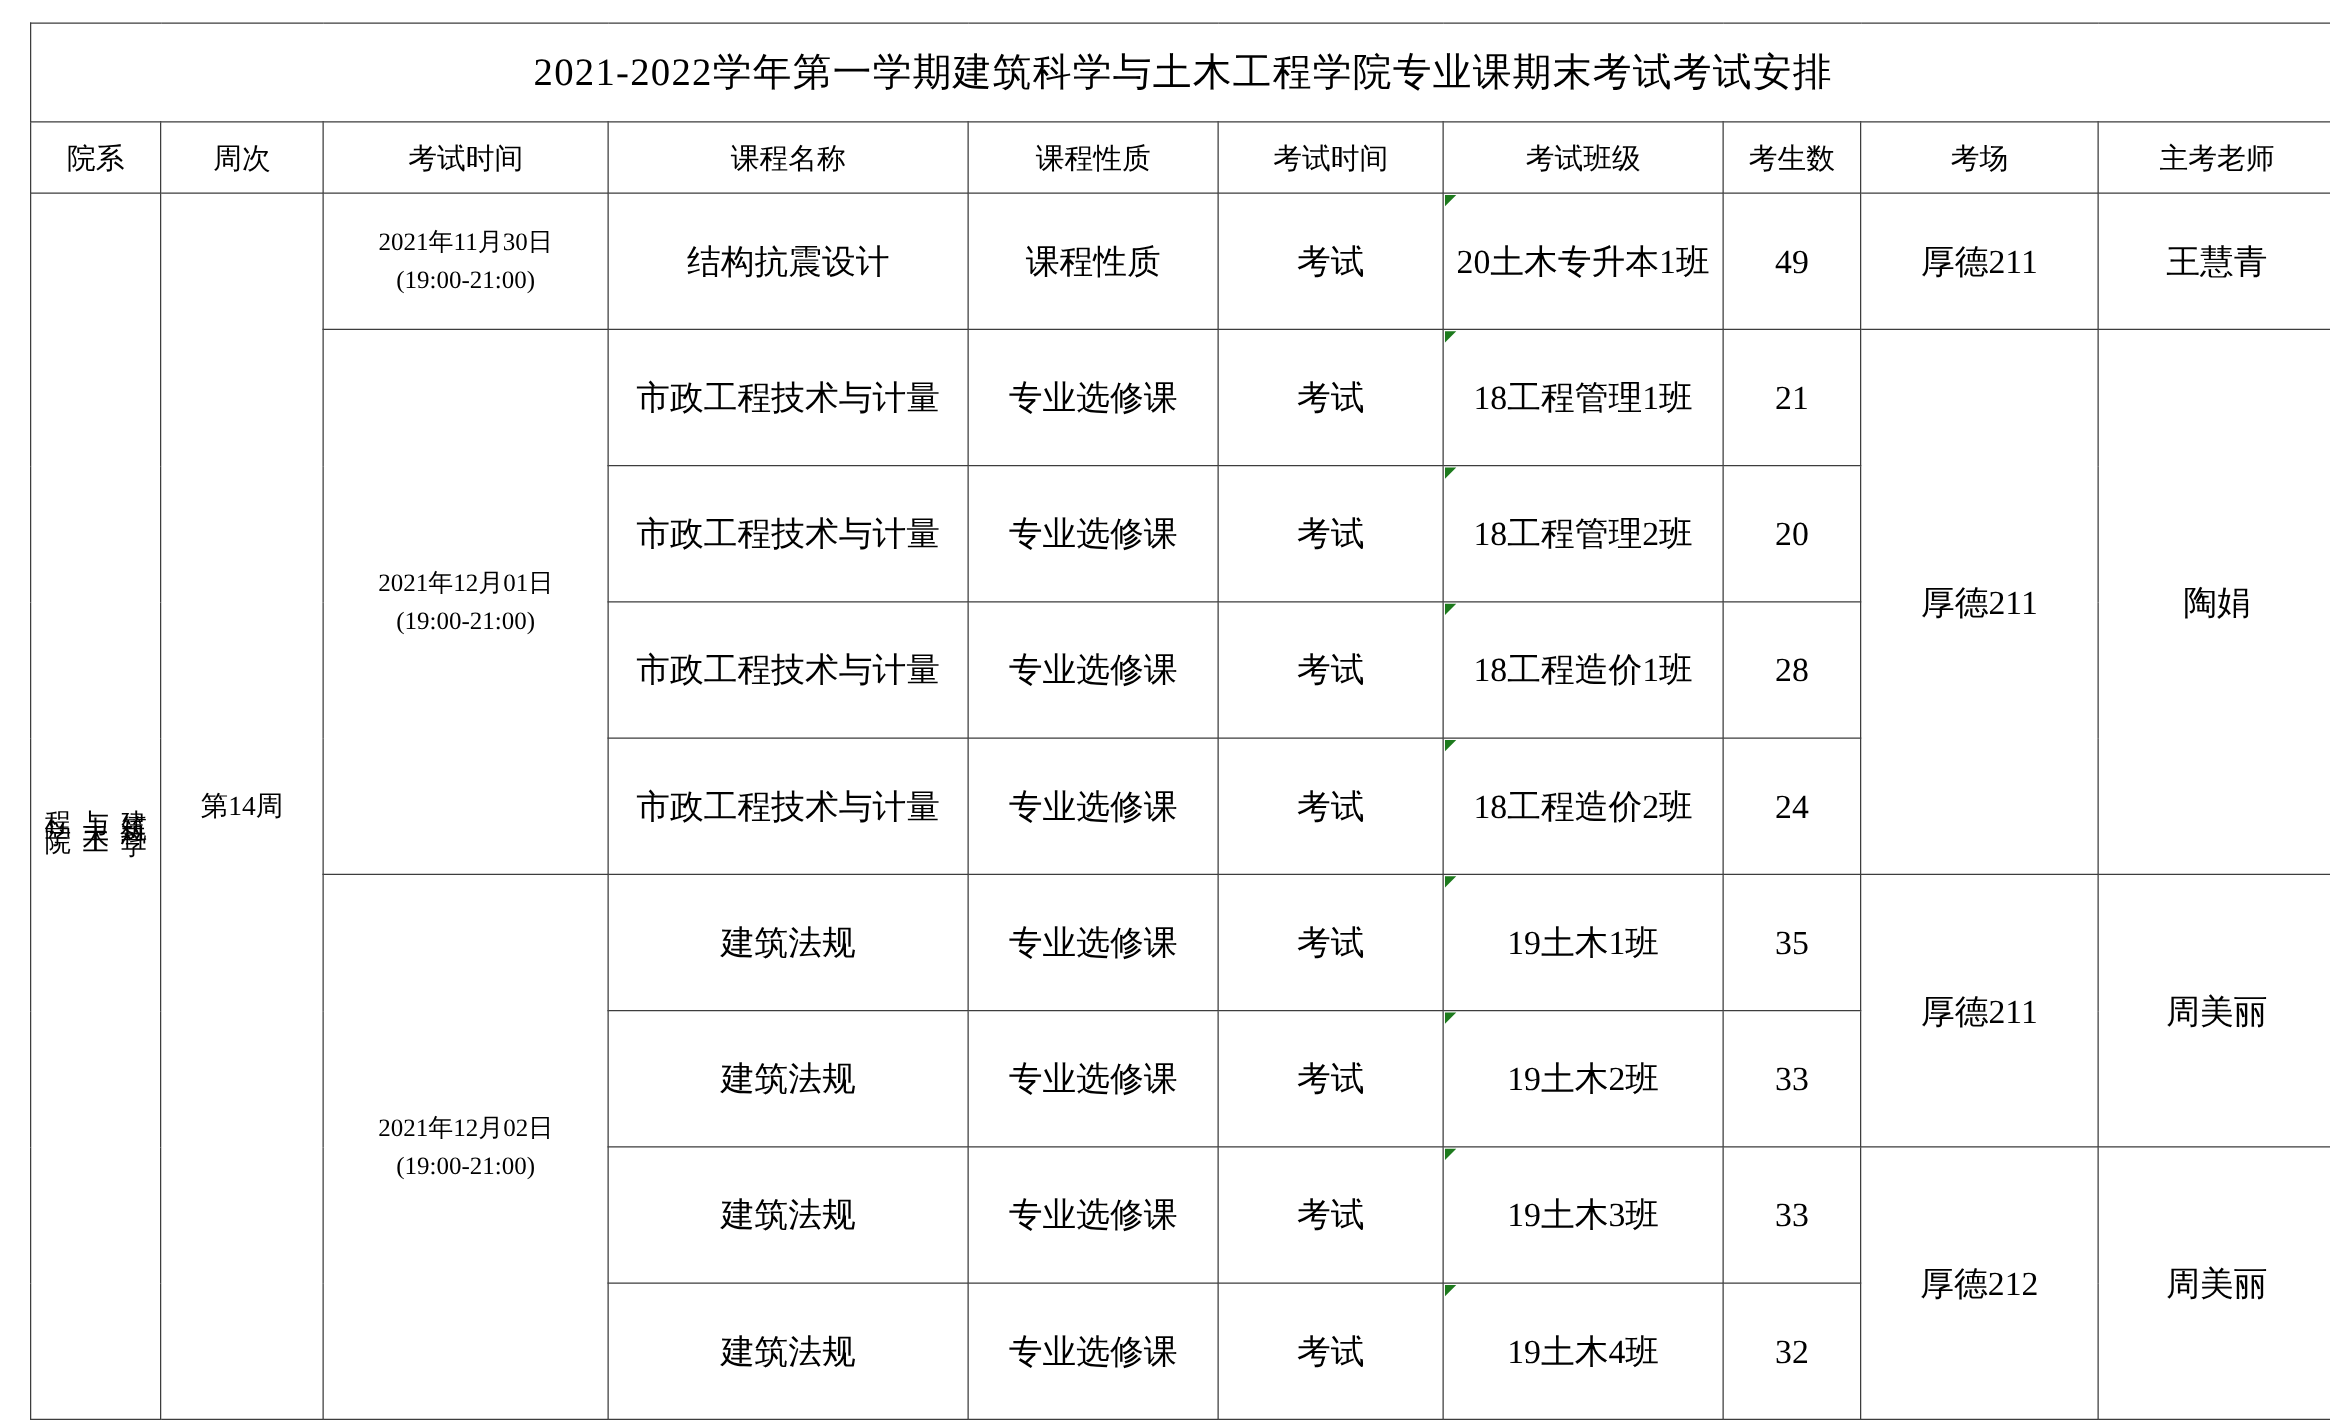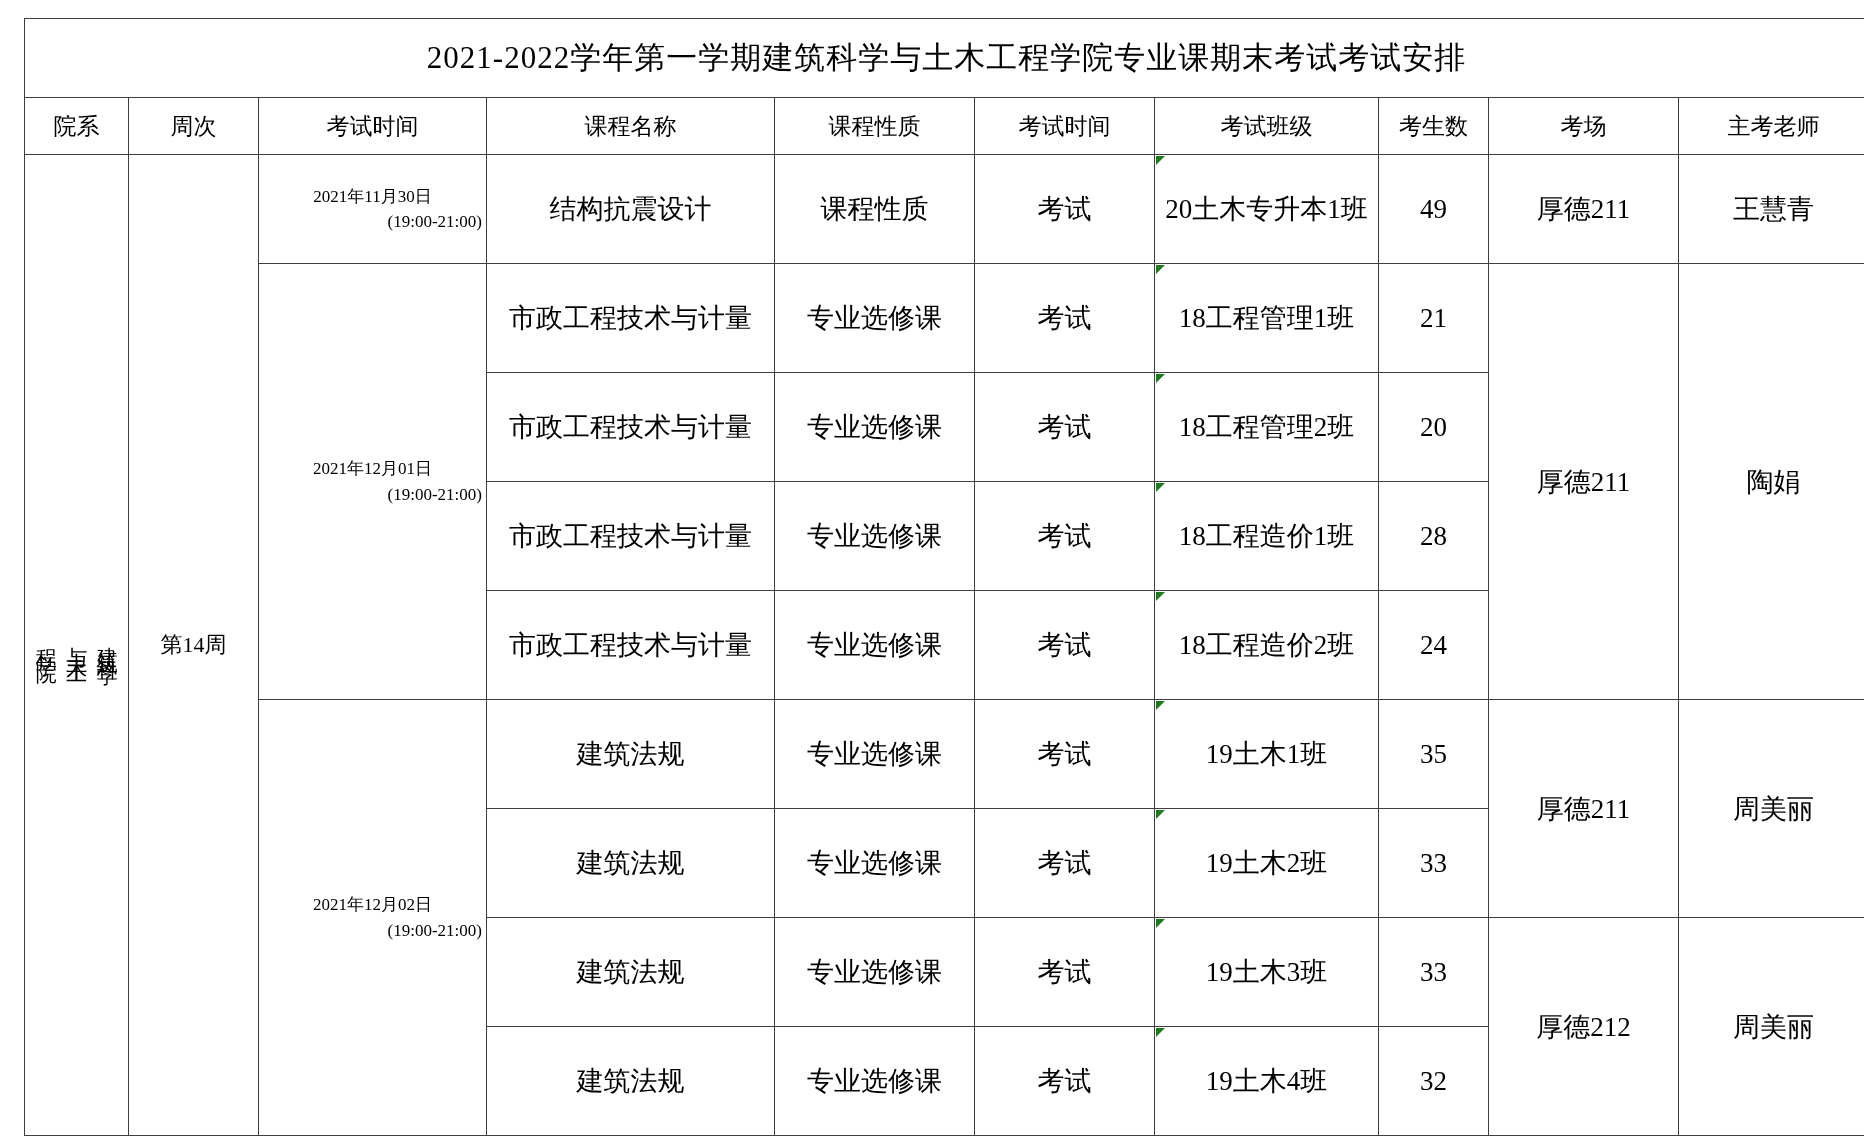--- a/index.html
+++ b/index.html
@@ -65,26 +65,25 @@
     font-size: 21px;
     line-height: 1.45;
     display: inline-block;
     white-space: pre-wrap;
   }
   .week-cell {
     font-size: 22px;
     font-weight: bold;
   }
   .time-cell {
-    font-size: 17px;
+    font-size: 20px;
     line-height: 1.5;
   }
   .time-cell .t-line2 {
     display: block;
-    text-align: right;
   }
   .mark::after {
     content: "";
     position: absolute;
     top: 1px;
     left: 1px;
     width: 0;
     height: 0;
     border-top: 9px solid #1d7a1d;
     border-right: 9px solid transparent;

